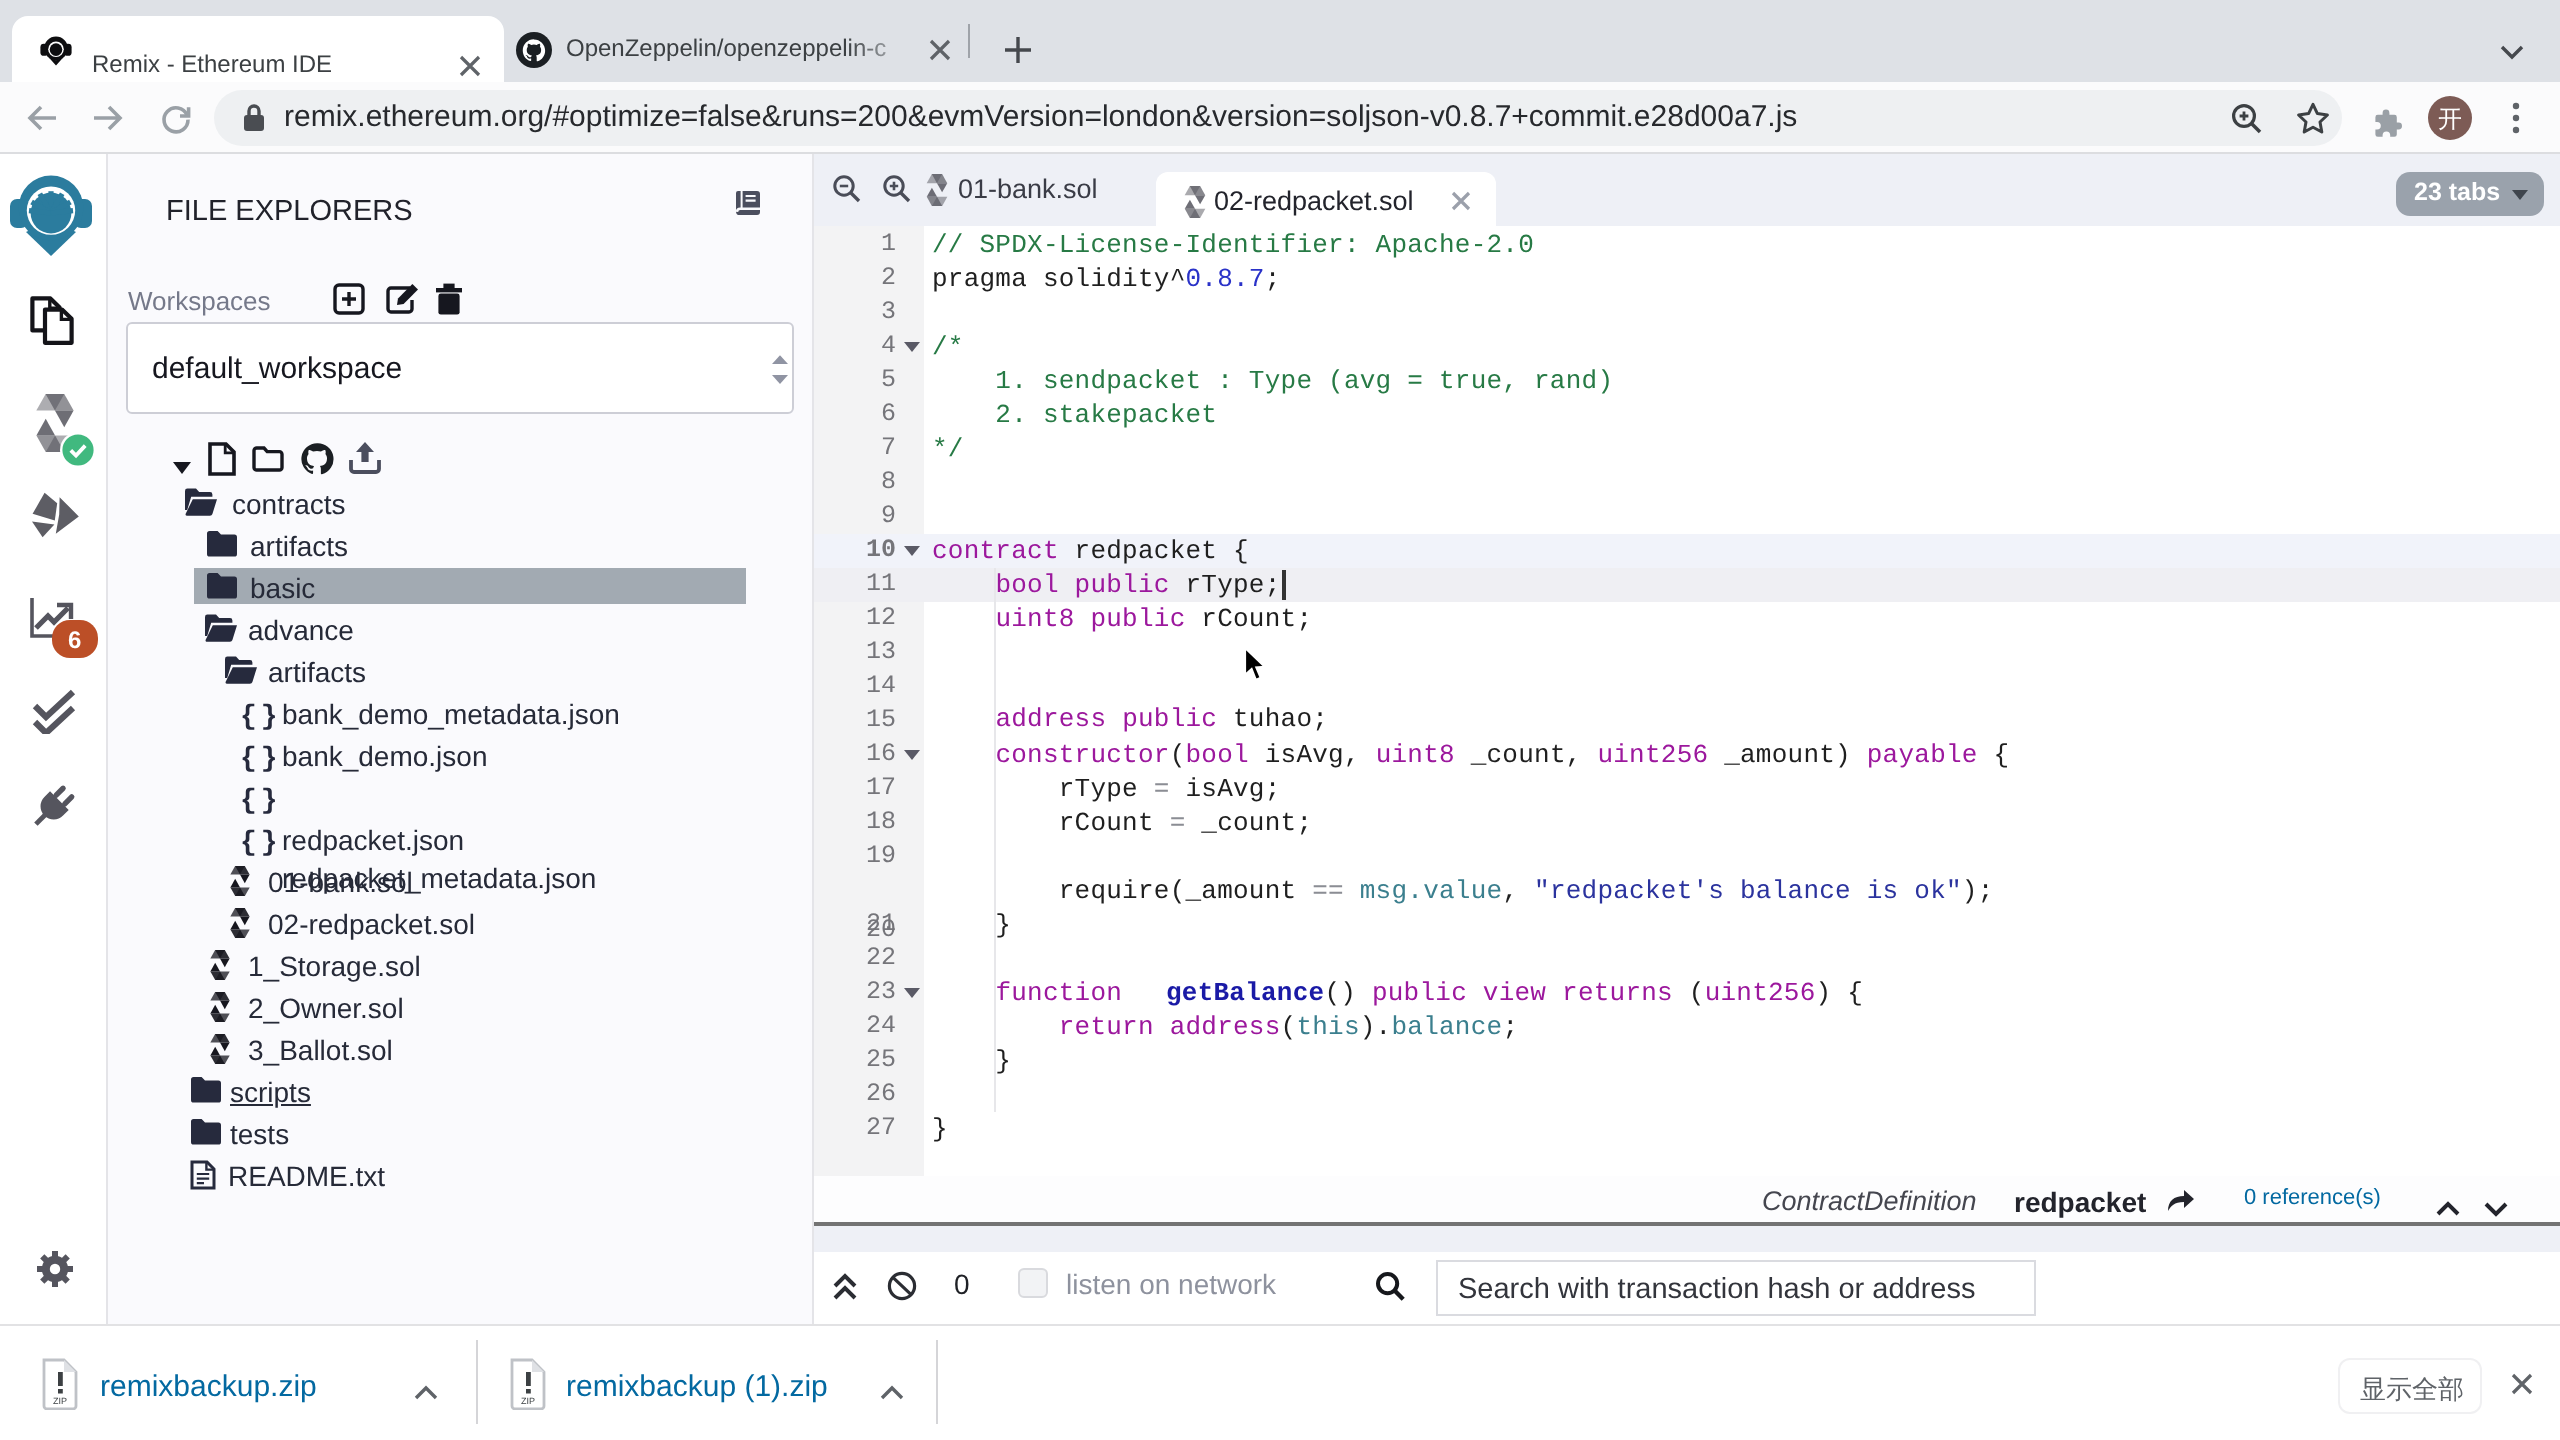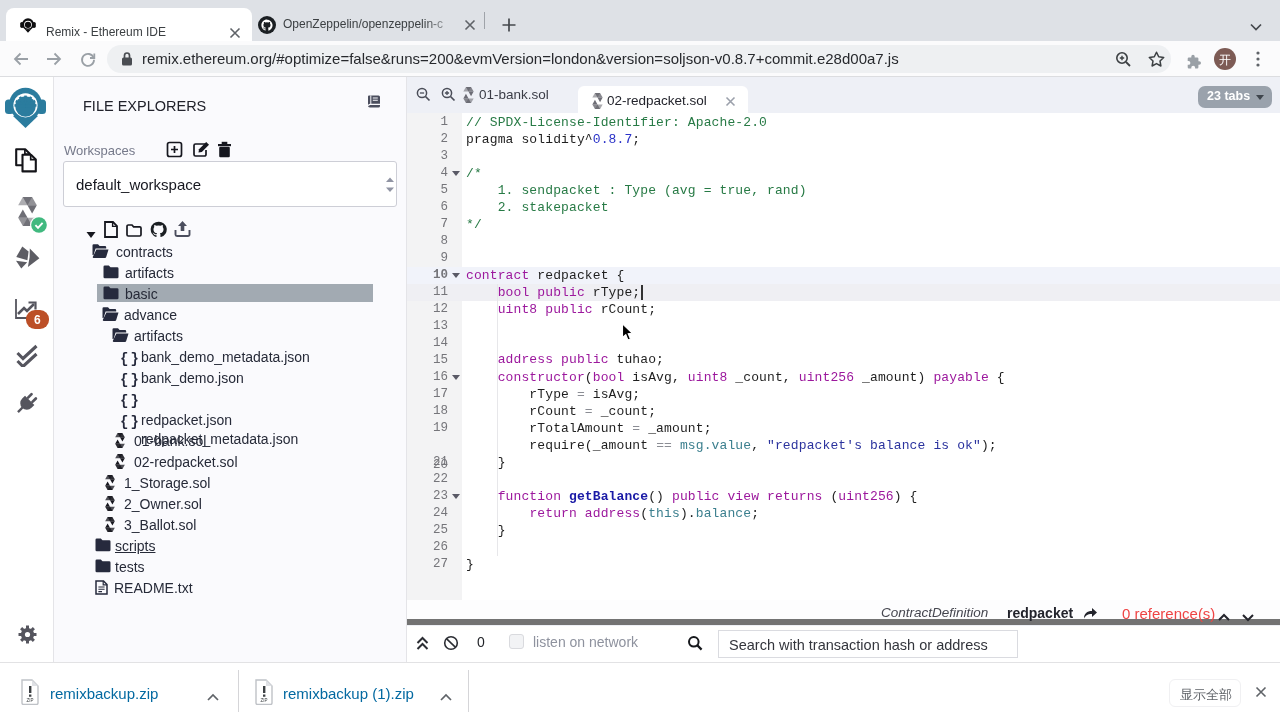--- a/index.html
+++ b/index.html
@@ -39,22 +39,22 @@
 
 #edtabs { position:absolute; left:0; top:0; width:873px; height:36px; background:#eef0f6; }
 #edtab-active { position:absolute; left:171px; top:9px; width:170px; height:27px; background:#fff; border-radius:6px 6px 0 0; }
 #gutter { position:absolute; left:0; top:36px; width:55px; height:487px; background:#f3f3f4; }
 #codearea { position:absolute; left:55px; top:36px; width:818px; height:487px; background:#fff; }
 .hline { position:absolute; left:0; width:873px; height:17px; }
 .lnum { position:absolute; width:41px; text-align:right; font-family:"Liberation Mono",monospace; font-size:12.5px; color:#75757a; height:17px; line-height:17px; }
 .cline { position:absolute; left:59px; font-family:"Liberation Mono",monospace; font-size:13px; line-height:17px; height:17px; color:#1f1f1f; white-space:pre; letter-spacing:0.12px; }
 .fold { position:absolute; left:45px; width:0; height:0; border-left:4px solid transparent; border-right:4px solid transparent; border-top:5px solid #5a5a66; }
 .kw { color:#9c189d; } .cm { color:#277a45; } .num { color:#2a32c8; } .str { color:#2b339e; }
-.tl { color:#3b7f8e; } .op { color:#8b8d94; } .fn { color:#1a1aa6; font-weight:bold; }
-#breadcrumb { position:absolute; left:0; top:523px; width:873px; height:25px; background:#fdfdfe; border-bottom:6px solid #737373; }
+.tl { color:#3b7f8e; } .op { color:#8b8d94; } .fn { color:#1a1aa6; font-weight:bold;margin-left:14px; }
+#breadcrumb { position:absolute; left:0; top:511px; width:873px; height:25px; background:#fdfdfe; border-bottom:2px solid #737373; }
 #termbar { position:absolute; left:0; top:549px; width:873px; height:36px; background:#fff; }
 
 
 #dlbar { position:absolute; left:0; top:662px; width:1280px; height:58px; background:#fff; border-top:1px solid #e2e2e4; }
 .dlsep { position:absolute; top:7px; height:42px; width:1px; background:#d5d5d8; }
 .dltext { position:absolute; top:22px; font-size:15px; color:#0369a1; }
 .dlchev { position:absolute; top:25px; }
 </style>
 </head>
 <body>
@@ -518,21 +518,20 @@
 <div class="cline" style="top:257.5px;margin-top:16px;">    <span class="kw">address</span> <span class="kw">public</span> tuhao;</div>
 <div class="lnum" style="top:274.5px;">15</div>
 <div class="lnum" style="top:291.5px;">16</div>
 <div class="fold" style="top:297.5px;"></div>
 <div class="cline" style="top:291.5px;">    <span class="kw">constructor</span>(<span class="kw">bool</span> isAvg, <span class="kw">uint8</span> _count, <span class="kw">uint256</span> _amount) <span class="kw">payable</span> {</div>
 <div class="lnum" style="top:308.5px;">17</div>
 <div class="cline" style="top:308.5px;">        rType <span class="op">=</span> isAvg;</div>
 <div class="lnum" style="top:325.5px;">18</div>
 <div class="cline" style="top:325.5px;">        rCount <span class="op">=</span> _count;</div>
 <div class="lnum" style="top:342.5px;">19</div>
-<div class="cline" style="top:342.5px;">        rTotalAmount <span class="op">=</span> _amount;</div>
 <div class="lnum" style="top:380px;">20</div>
 <div class="cline" style="top:359.5px;">        require(_amount <span class="op">==</span> <span class="tl">msg.value</span>, <span class="str">"redpacket's balance is ok"</span>);</div>
 <div class="lnum" style="top:376.5px;">21</div>
 <div class="cline" style="top:376.5px;">    }</div>
 <div class="lnum" style="top:393.5px;">22</div>
 <div class="lnum" style="top:410.5px;">23</div>
 <div class="fold" style="top:416.5px;"></div>
 <div class="cline" style="top:410.5px;">    <span class="kw">function</span> <span class="fn">getBalance</span>() <span class="kw">public view returns</span> (<span class="kw">uint256</span>) {</div>
 <div class="lnum" style="top:427.5px;">24</div>
 <div class="cline" style="top:427.5px;">        <span class="kw">return</span> <span class="kw">address</span>(<span class="tl">this</span>).<span class="tl">balance</span>;</div>
@@ -545,21 +544,21 @@
 <div class="abs" style="left:212px; top:246px;"><svg width="15" height="20" viewBox="0 0 15 20">
               <path d="M3.5 0.8 L3.5 14.5 L6.8 11.6 L8.9 17 L11.4 15.9 L9.2 10.7 L13.4 10.4 Z" fill="#000" stroke="#fff" stroke-width="1.1"></path>
             </svg></div>
 </div>
       <div id="breadcrumb">
         <div class="abs" style="left:474px; top:5px; font-size:13.5px; font-style:italic; color:#45464f;">ContractDefinition</div>
         <div class="abs" style="left:600px; top:5px; font-size:14px; font-weight:bold; color:#23242c;">redpacket</div>
         <div class="abs" style="left:676px; top:6px;"><svg width="15" height="13" viewBox="0 0 15 13">
               <path d="M9 1 L14 5.5 L9 10 V7 C4 7 2.5 9 1 11.5 C1 6.5 4 4 9 4 Z" fill="#23242c"></path>
             </svg></div>
-        <div class="abs" style="left:715px; top:5px; font-size:15px; color:#ef4444;">0 reference(s)</div>
+        <div class="abs" style="left:715px; top:5px; font-size:11px; color:#0369a1;">0 reference(s)</div>
         <div class="abs" style="left:810px; top:8px;"><svg width="14" height="9" viewBox="0 0 14 9">
               <path d="M2 7 L7 2 L12 7" stroke="#23242c" stroke-width="2" fill="none"></path>
             </svg></div>
         <div class="abs" style="left:834px; top:8px;"><svg width="14" height="9" viewBox="0 0 14 9">
               <path d="M2 2 L7 7 L12 2" stroke="#23242c" stroke-width="2" fill="none"></path>
             </svg></div>
       </div>
       <div id="termbar">
         <div class="abs" style="left:9px; top:10px;"><svg width="13" height="15" viewBox="0 0 13 15">
               <path d="M1.5 7 L6.5 2 L11.5 7 M1.5 13 L6.5 8 L11.5 13" stroke="#2b2d33" stroke-width="2" fill="none"></path>

